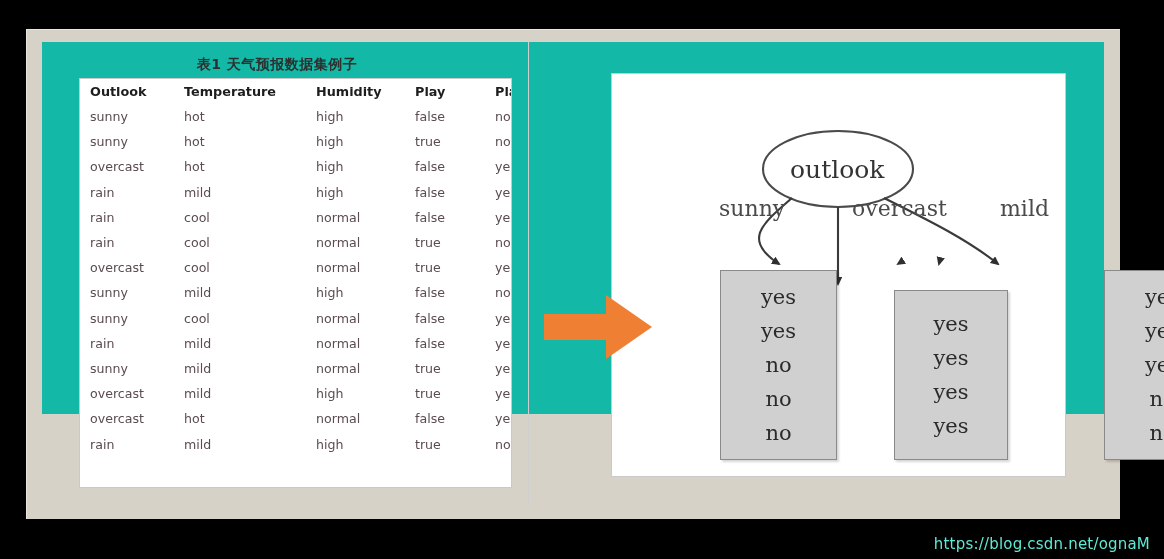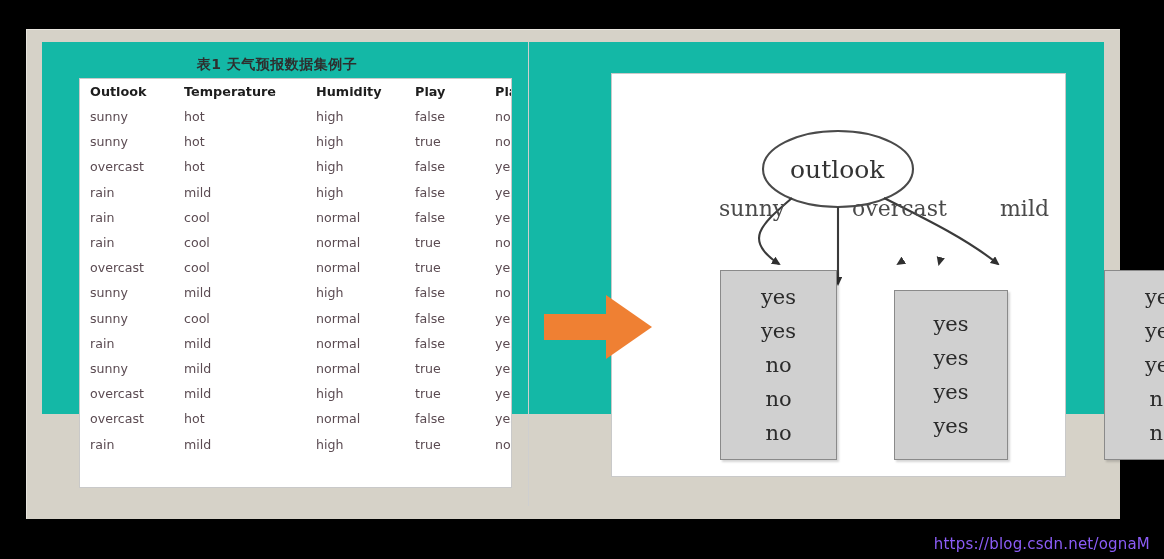--- a/index.html
+++ b/index.html
@@ -179,21 +179,21 @@
     white-space: nowrap;
   }
 
   
   #watermark {
     position: absolute;
     right: 14px;
     bottom: 6px;
     font-family: "DejaVu Sans", "Liberation Sans", sans-serif;
     font-size: 15px;
-    color: #8b5cf6;
+    color: #5eead4;
     letter-spacing: 0.2px;
   }
 </style>
 </head>
 <body>
 
 <div id="slide-frame">
   <div id="slide-canvas">
 
     <div id="left-pane">

